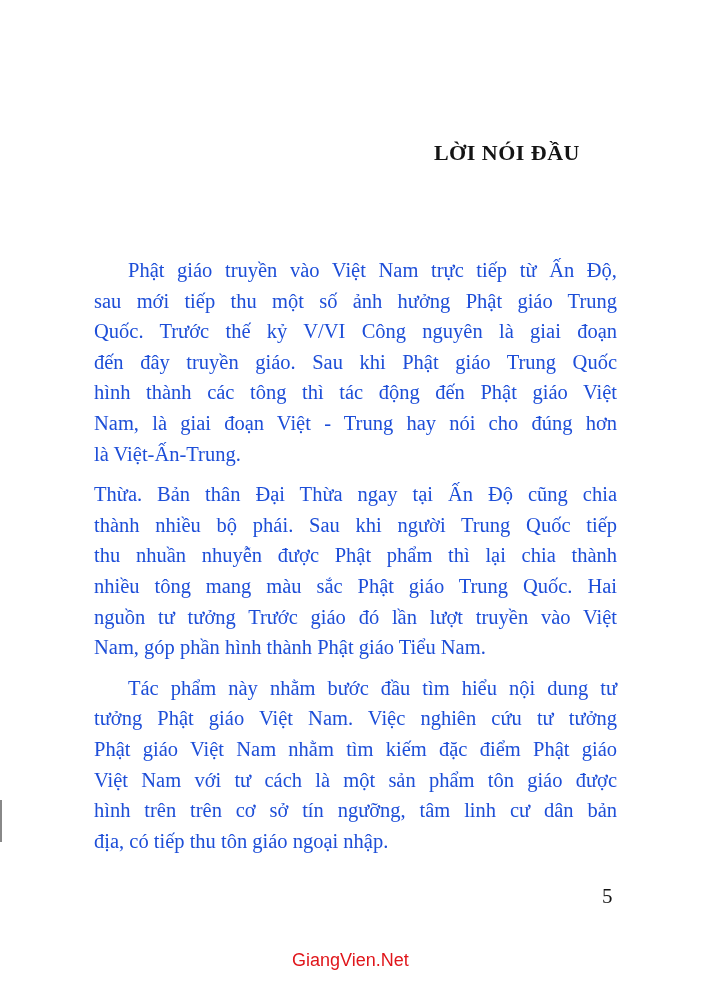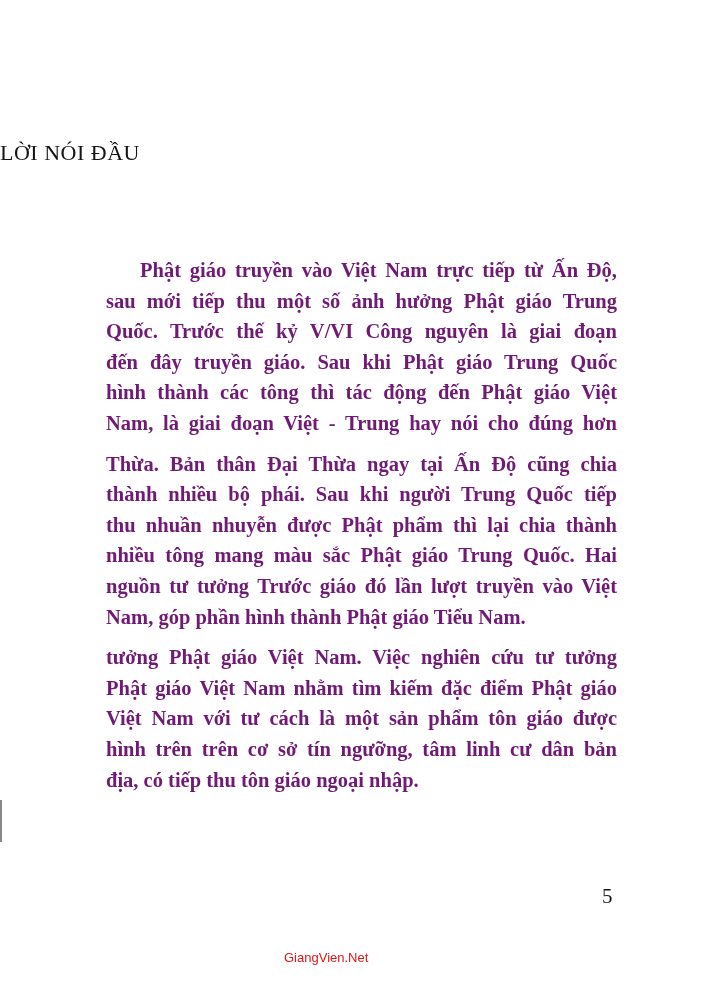--- a/index.html
+++ b/index.html
@@ -20,40 +20,39 @@
       left: 0; top: 0;
       width: 707px;
       height: 1000px;
       background: #ffffff;
     }
     .title {
       position: absolute;
       left: 0;
       width: 580px;
       top: 140px;
-      text-align: left;
-      font-weight: normal;
+      text-align: right;
+      font-weight: bold;
       font-size: 22px;
       letter-spacing: 0.5px;
       color: #141414;
     }
     .body-text {
       position: absolute;
       left: 94px;
       width: 523px;
       top: 255px;
     }
     .para {
-      margin: 0 0 10px 12px;
+      margin: 0 0 10px 0;
       font-size: 20.5px;
       line-height: 30.6px;
       text-align: justify;
       text-indent: 34px;
-      color: #701a75;
-      font-weight: bold;
+      color: #1d4ed8;
     }
     .line {
       display: block;
       text-align: justify;
       text-align-last: justify;
       white-space: nowrap;
     }
     .line.last {
       text-align-last: left;
     }
@@ -63,24 +62,24 @@
     .para.lines { text-indent: 0; }
     .page-number {
       position: absolute;
       left: 602px;
       top: 884px;
       font-size: 21px;
       color: #141414;
     }
     .watermark {
       position: absolute;
-      left: 284px;
+      left: 292px;
       top: 950px;
       font-family: "Liberation Sans", "DejaVu Sans", sans-serif;
-      font-size: 13px;
+      font-size: 18px;
       color: #e0161b;
     }
     .edge-mark {
       position: absolute;
       left: 0px;
       top: 800px;
       width: 2px;
       height: 42px;
       background: #555555;
       opacity: 0.7;
@@ -95,32 +94,34 @@
 
   <div class="body-text">
 
     <p class="para lines">
       <span class="line first">Phật giáo truyền vào Việt Nam trực tiếp từ Ấn Độ,</span>
       <span class="line">sau mới tiếp thu một số ảnh hưởng Phật giáo Trung</span>
       <span class="line">Quốc. Trước thế kỷ V/VI Công nguyên là giai đoạn</span>
       <span class="line">đến đây truyền giáo. Sau khi Phật giáo Trung Quốc</span>
       <span class="line">hình thành các tông thì tác động đến Phật giáo Việt</span>
       <span class="line">Nam, là giai đoạn Việt - Trung hay nói cho đúng hơn</span>
+      <span class="line last">là Việt-Ấn-Trung.</span>
     </p>
 
     <p class="para lines">
       <span class="line">Thừa. Bản thân Đại Thừa ngay tại Ấn Độ cũng chia</span>
       <span class="line">thành nhiều bộ phái. Sau khi người Trung Quốc tiếp</span>
       <span class="line">thu nhuần nhuyễn được Phật phẩm thì lại chia thành</span>
       <span class="line">nhiều tông mang màu sắc Phật giáo Trung Quốc. Hai</span>
       <span class="line">nguồn tư tưởng Trước giáo đó lần lượt truyền vào Việt</span>
       <span class="line last">Nam, góp phần hình thành Phật giáo Tiểu Nam.</span>
     </p>
 
     <p class="para lines">
+      <span class="line first">Tác phẩm này nhằm bước đầu tìm hiểu nội dung tư</span>
       <span class="line">tưởng Phật giáo Việt Nam. Việc nghiên cứu tư tưởng</span>
       <span class="line">Phật giáo Việt Nam nhằm tìm kiếm đặc điểm Phật giáo</span>
       <span class="line">Việt Nam với tư cách là một sản phẩm tôn giáo được</span>
       <span class="line">hình trên trên cơ sở tín ngưỡng, tâm linh cư dân bản</span>
       <span class="line last">địa, có tiếp thu tôn giáo ngoại nhập.</span>
     </p>
 
   </div>
 
   <div class="page-number">5</div>

